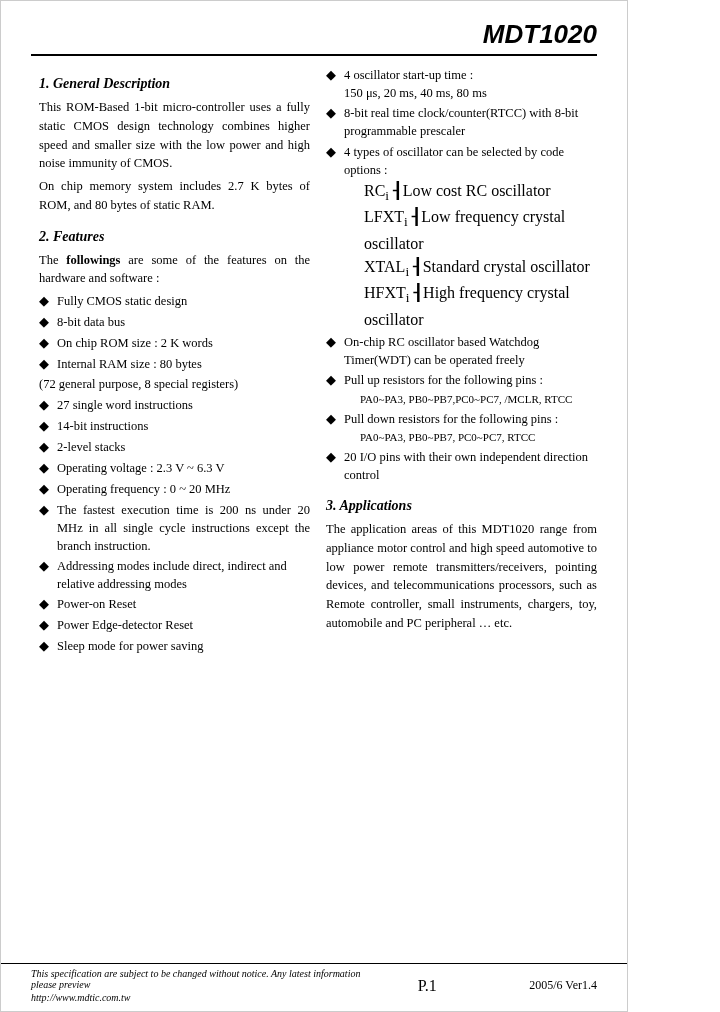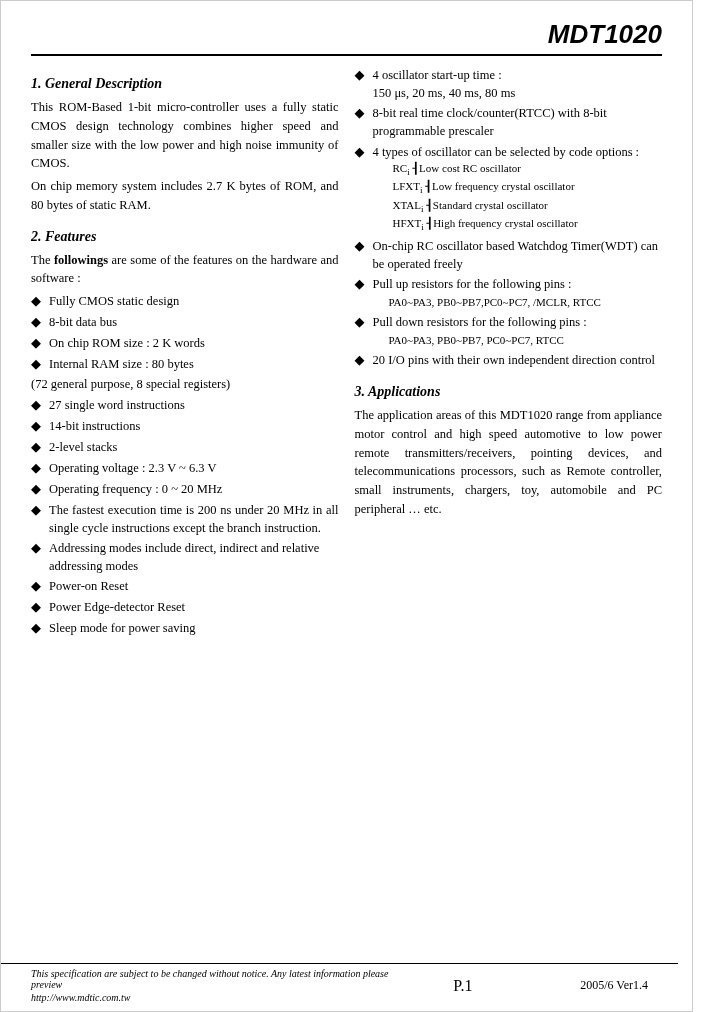--- a/index.html
+++ b/index.html
@@ -6,39 +6,40 @@
     body {
       font-family: 'Times New Roman', Times, serif;
       font-size: 13px;
       background: #fff;
       color: #000;
       width: 720px;
       min-height: 1012px;
       position: relative;
     }
     .page {
-      width: 693px;
+      width: 628px;
       min-height: 1012px;
       padding: 18px 30px 60px 30px;
       position: relative;
       border: 1px solid #ccc;
     }
     .header-title {
       text-align: right;
       font-size: 26px;
       font-weight: bold;
       font-style: italic;
       font-family: Arial, sans-serif;
       border-bottom: 2px solid #000;
       padding-bottom: 4px;
       margin-bottom: 10px;
     }
     .two-col {
       display: flex;
       gap: 0;
+      margin-left: 8px;
     }
     .col-left {
       flex: 1;
       padding-right: 8px;
     }
     .col-right {
       flex: 1;
       padding-left: 8px;
     }
     .section-title {
@@ -79,21 +80,21 @@
     }
     .paren-note {
       font-size: 12.5px;
       margin-left: 0;
       margin-bottom: 2px;
     }
     .footer {
       position: absolute;
       bottom: 0;
       left: 0;
-      right: 14px;
+      right: 0;
       border-top: 1px solid #000;
       padding: 4px 30px 8px 30px;
       display: flex;
       justify-content: center;
       align-items: center;
       font-size: 11px;
     }
     .footer-center {
       text-align: center;
       flex: 1;
@@ -115,21 +116,21 @@
     }
     .features-intro {
       font-size: 12.5px;
       line-height: 1.5;
       margin-bottom: 4px;
       text-align: justify;
     }
     .bold-text { font-weight: bold; }
     .sub-indent {
       margin-left: 20px;
-      font-size: 11px;
+      font-size: 16px;
       line-height: 1.45;
     }
   </style>
 </head>
 <body>
 
 <div class="page">
 
   <div class="header-title">
     <span>MDT1020</span>

